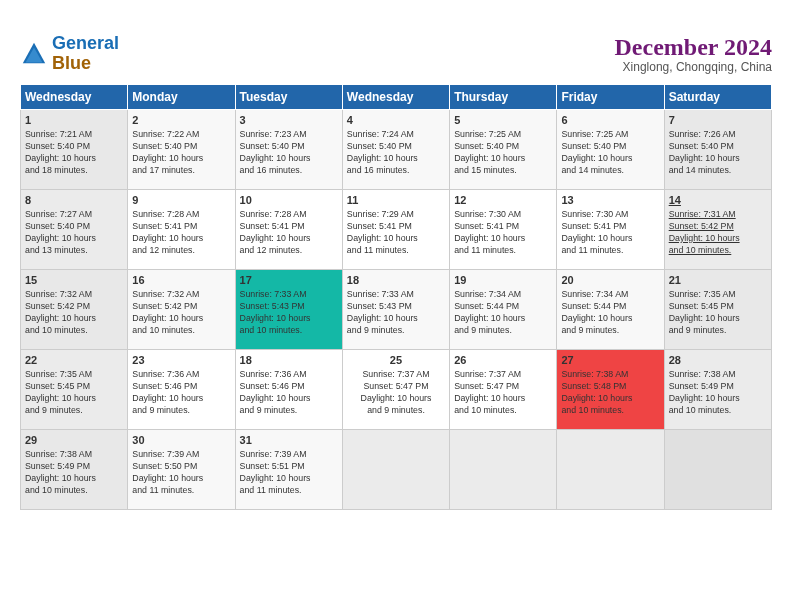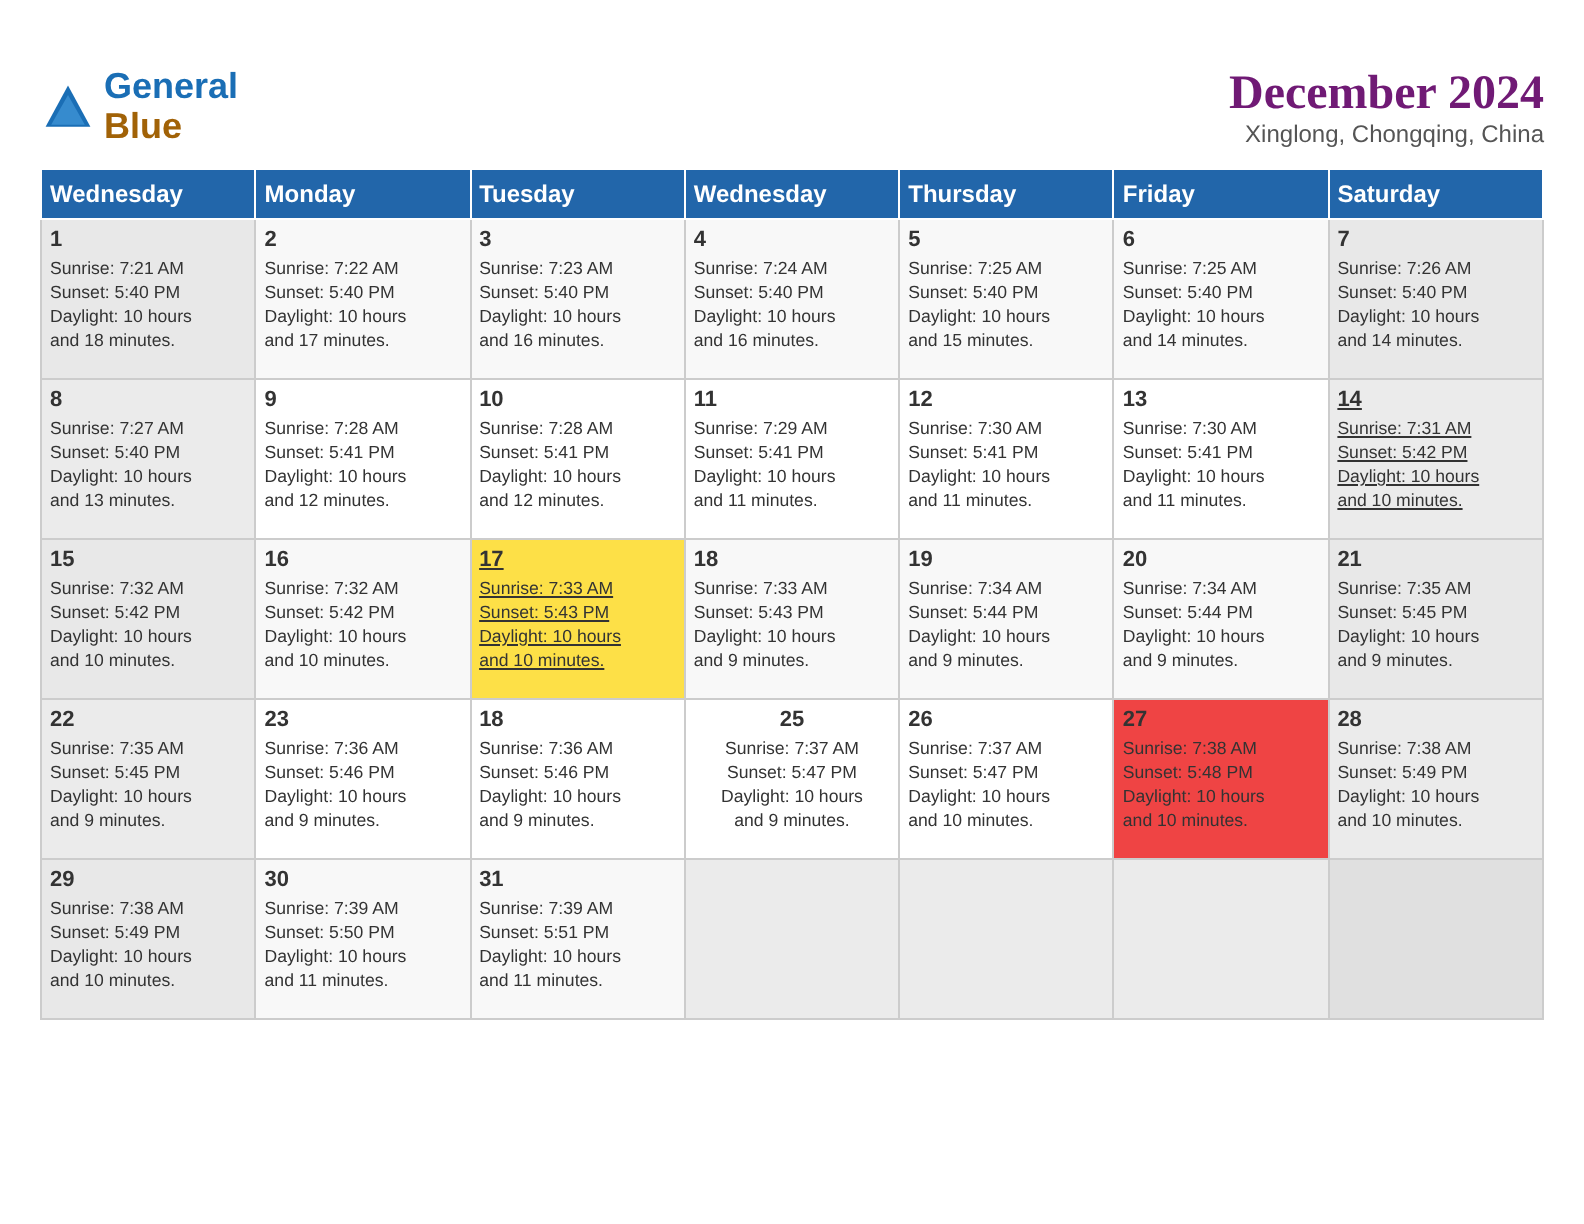--- a/index.html
+++ b/index.html
@@ -196,21 +196,21 @@
         </tr>
         <tr>
           <td style="background: rgb(232, 232, 232);">
             <span class="day-num">15</span>
             <div class="day-info">Sunrise: 7:32 AM<br>Sunset: 5:42 PM<br>Daylight: 10 hours<br>and 10 minutes.</div>
           </td>
           <td style="background: rgb(248, 248, 248);">
             <span class="day-num">16</span>
             <div class="day-info">Sunrise: 7:32 AM<br>Sunset: 5:42 PM<br>Daylight: 10 hours<br>and 10 minutes.</div>
           </td>
-          <td style="background: #fde047; text-decoration: underline;">
+          <td style="background: #14b8a6;">
             <span class="day-num">17</span>
             <div class="day-info">Sunrise: 7:33 AM<br>Sunset: 5:43 PM<br>Daylight: 10 hours<br>and 10 minutes.</div>
           </td>
           <td style="background: rgb(248, 248, 248);">
             <span class="day-num">18</span>
             <div class="day-info">Sunrise: 7:33 AM<br>Sunset: 5:43 PM<br>Daylight: 10 hours<br>and 9 minutes.</div>
           </td>
           <td style="background: rgb(248, 248, 248);">
             <span class="day-num">19</span>
             <div class="day-info">Sunrise: 7:34 AM<br>Sunset: 5:44 PM<br>Daylight: 10 hours<br>and 9 minutes.</div>

